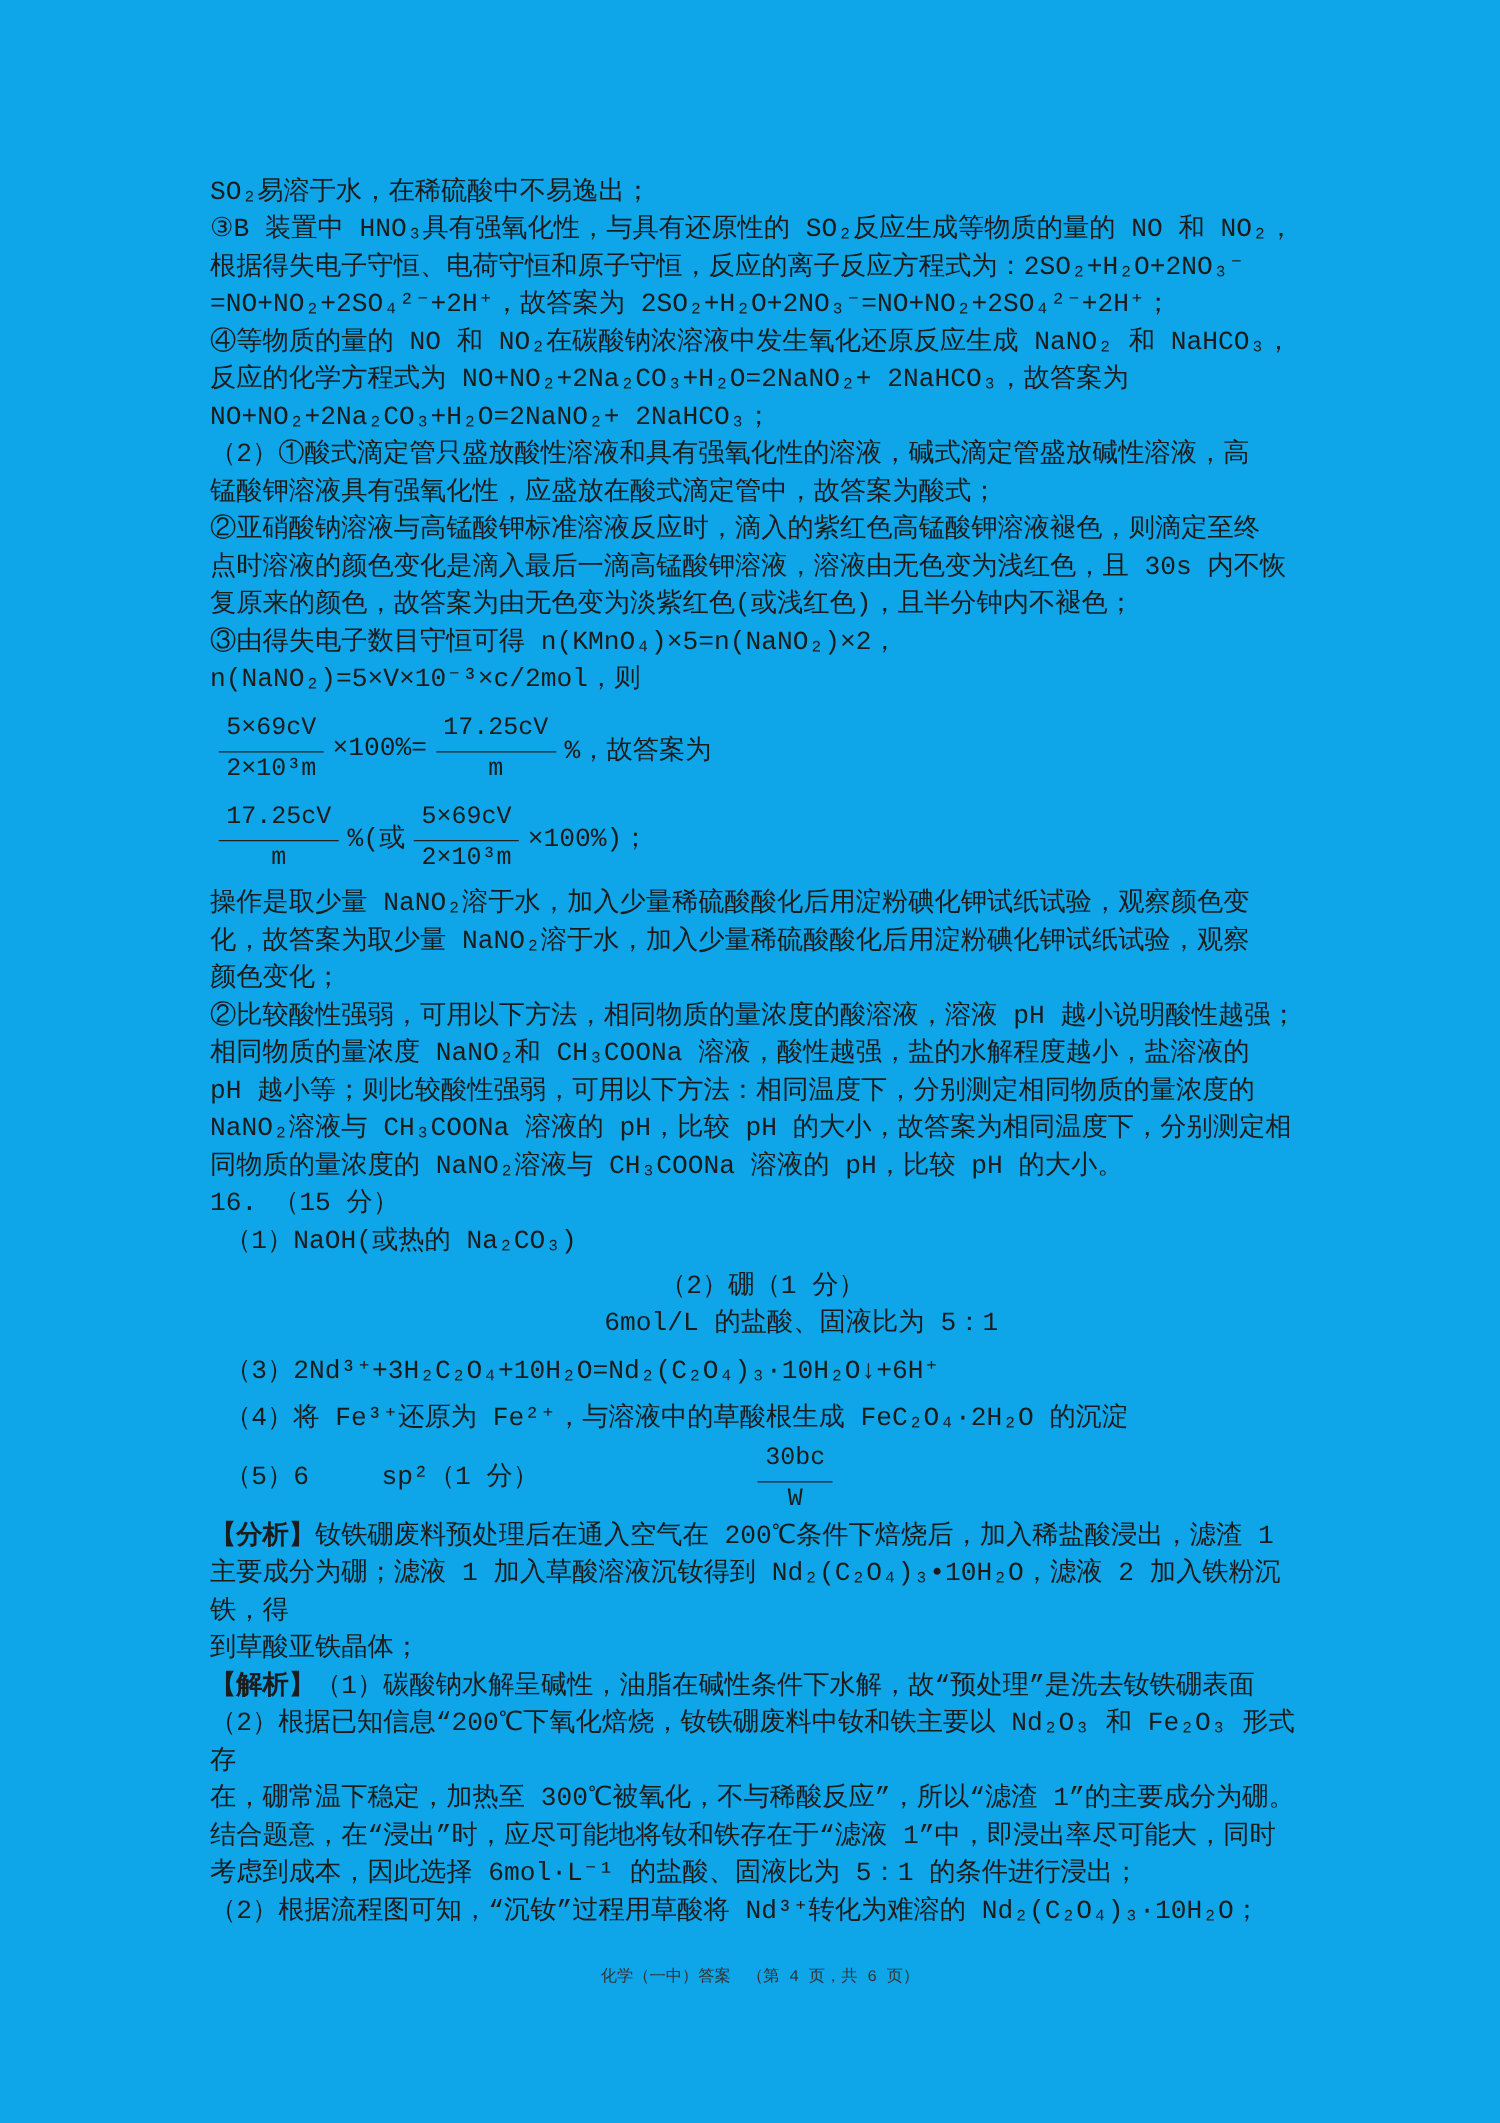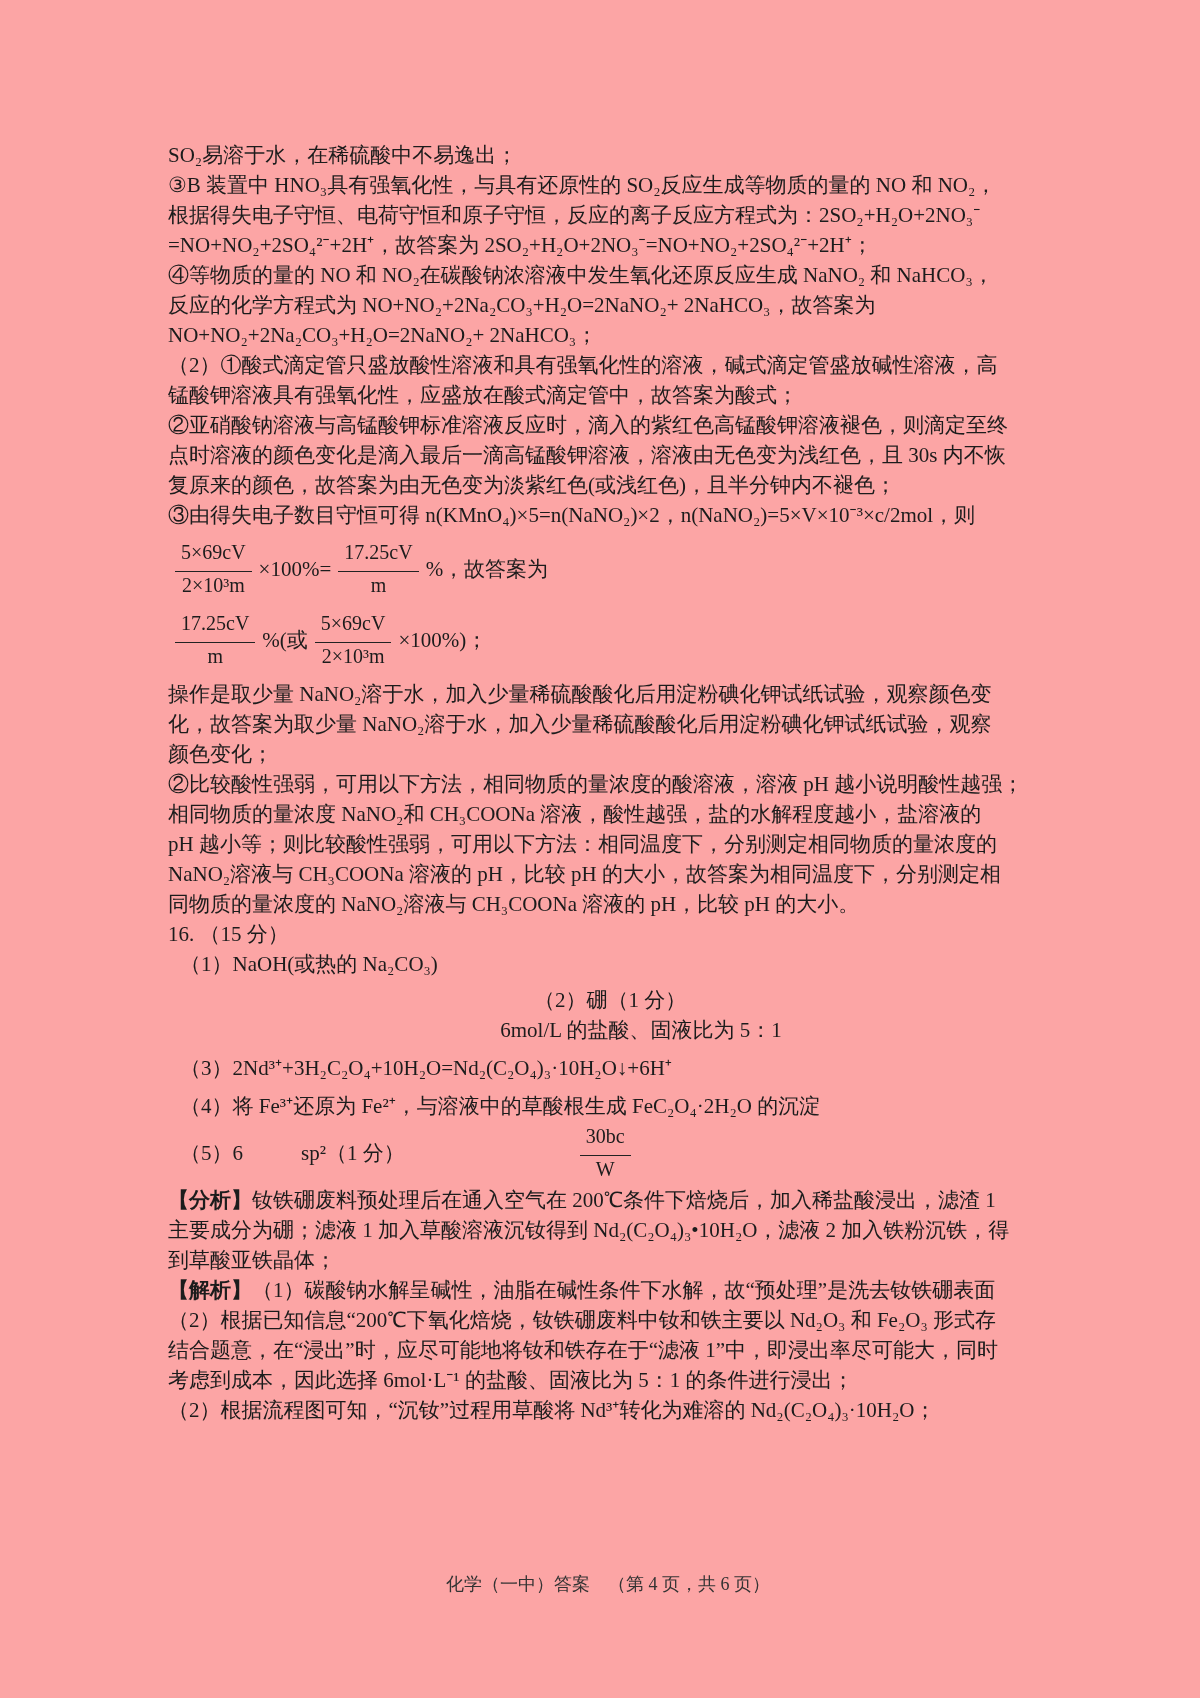--- a/index.html
+++ b/index.html
@@ -1,20 +1,20 @@
 <!DOCTYPE html>
 <html><head>
 <meta charset="utf-8">
 <style>
   html,body { margin:0; padding:0; background:#e8e8e8; }
   .page {
     position:relative;
     width:1200px; height:1698px;
-    background:#fca5a5;
-    font-family:Liberation Serif, serif;
+    background:#0ea5e9;
+    font-family:Liberation Mono, monospace;
     color:#1c1c1c;
     overflow:hidden;
   }
   .content {
     position:absolute;
     left:168px; top:140px; width:872px;
   }
   .line {
     font-size:21px;
     line-height:30px;
@@ -46,21 +46,21 @@
   .a2-value { margin-left:62px; }
   .a5-hyb { margin-left:58px; }
   .a5-frac-wrap { margin-left:175px; }
   .mt6 { margin-top:6px;flex-direction:column; }
   .mt8 { margin-top:8px; }
   .a5-row { min-height:64px; }
   .footer {
     position:absolute;
     left:0; right:0; top:1572px;
     text-align:center;
-    font-size:18px;
+    font-size:13px;
     color:#333;
     margin-left:16px;
   }
 </style>
 </head>
 <body>
 
 <div class="page">
   <div class="content">
 
@@ -136,20 +136,21 @@
     <div class="line">
       <span class="bold-label">【分析】</span><span>钕铁硼废料预处理后在通入空气在 200℃条件下焙烧后，加入稀盐酸浸出，滤渣 1</span>
     </div>
     <div class="line">主要成分为硼；滤液 1 加入草酸溶液沉钕得到 Nd₂(C₂O₄)₃•10H₂O，滤液 2 加入铁粉沉铁，得</div>
     <div class="line">到草酸亚铁晶体；</div>
 
     <div class="line">
       <span class="bold-label">【解析】</span><span>（1）碳酸钠水解呈碱性，油脂在碱性条件下水解，故“预处理”是洗去钕铁硼表面</span>
     </div>
     <div class="line">（2）根据已知信息“200℃下氧化焙烧，钕铁硼废料中钕和铁主要以 Nd₂O₃ 和 Fe₂O₃ 形式存</div>
+    <div class="line">在，硼常温下稳定，加热至 300℃被氧化，不与稀酸反应”，所以“滤渣 1”的主要成分为硼。</div>
     <div class="line">结合题意，在“浸出”时，应尽可能地将钕和铁存在于“滤液 1”中，即浸出率尽可能大，同时</div>
     <div class="line">考虑到成本，因此选择 6mol·L⁻¹ 的盐酸、固液比为 5：1 的条件进行浸出；</div>
     <div class="line">（2）根据流程图可知，“沉钕”过程用草酸将 Nd³⁺转化为难溶的 Nd₂(C₂O₄)₃·10H₂O；</div>
 
   </div>
 
   <div class="footer">化学（一中）答案　（第 4 页，共 6 页）</div>
 </div>
 
 </body></html>

